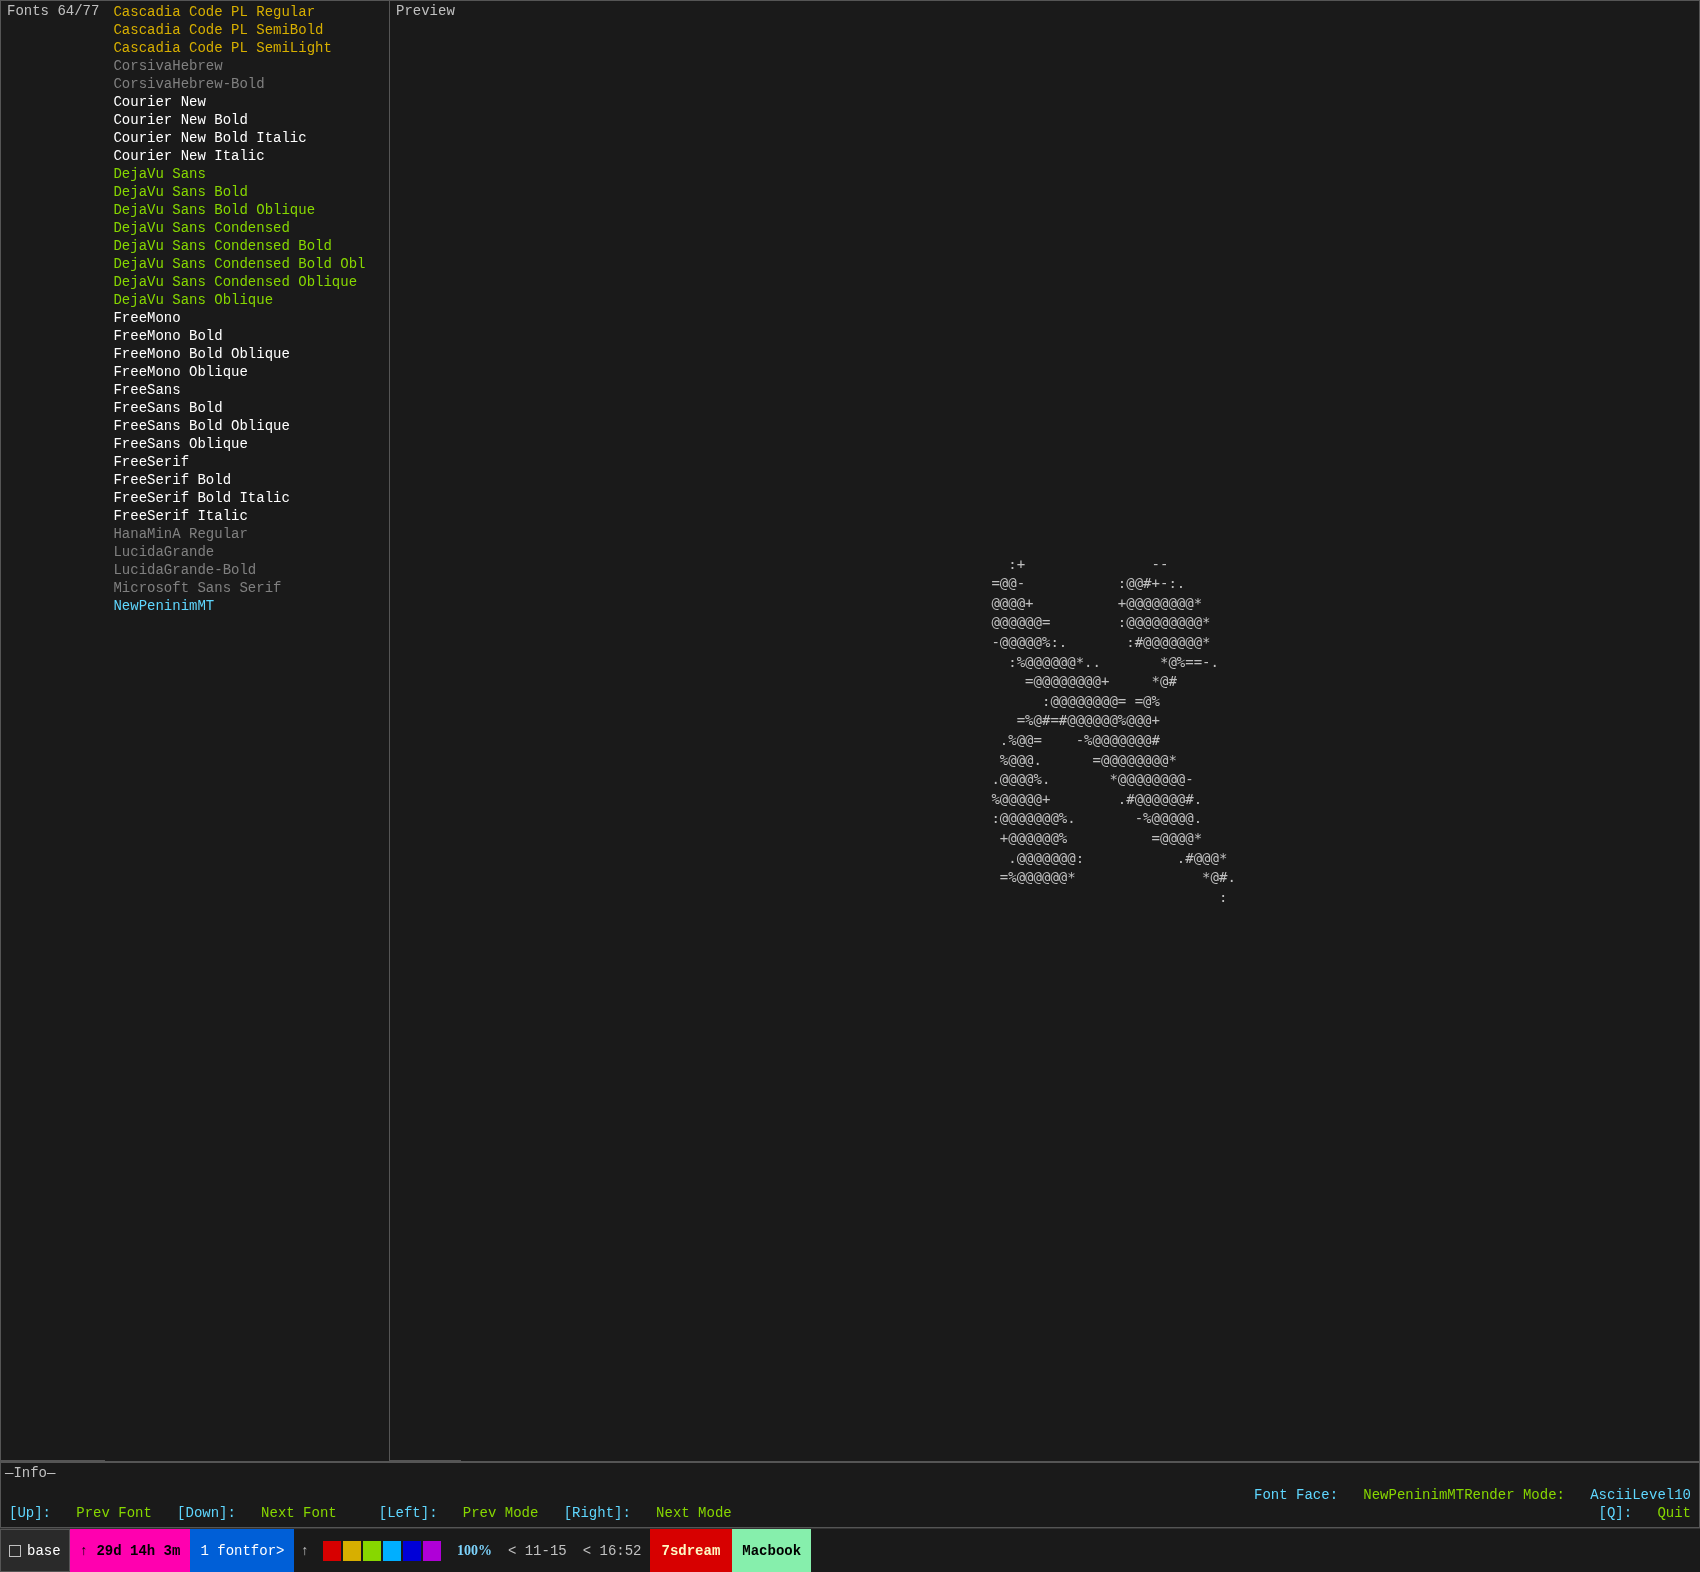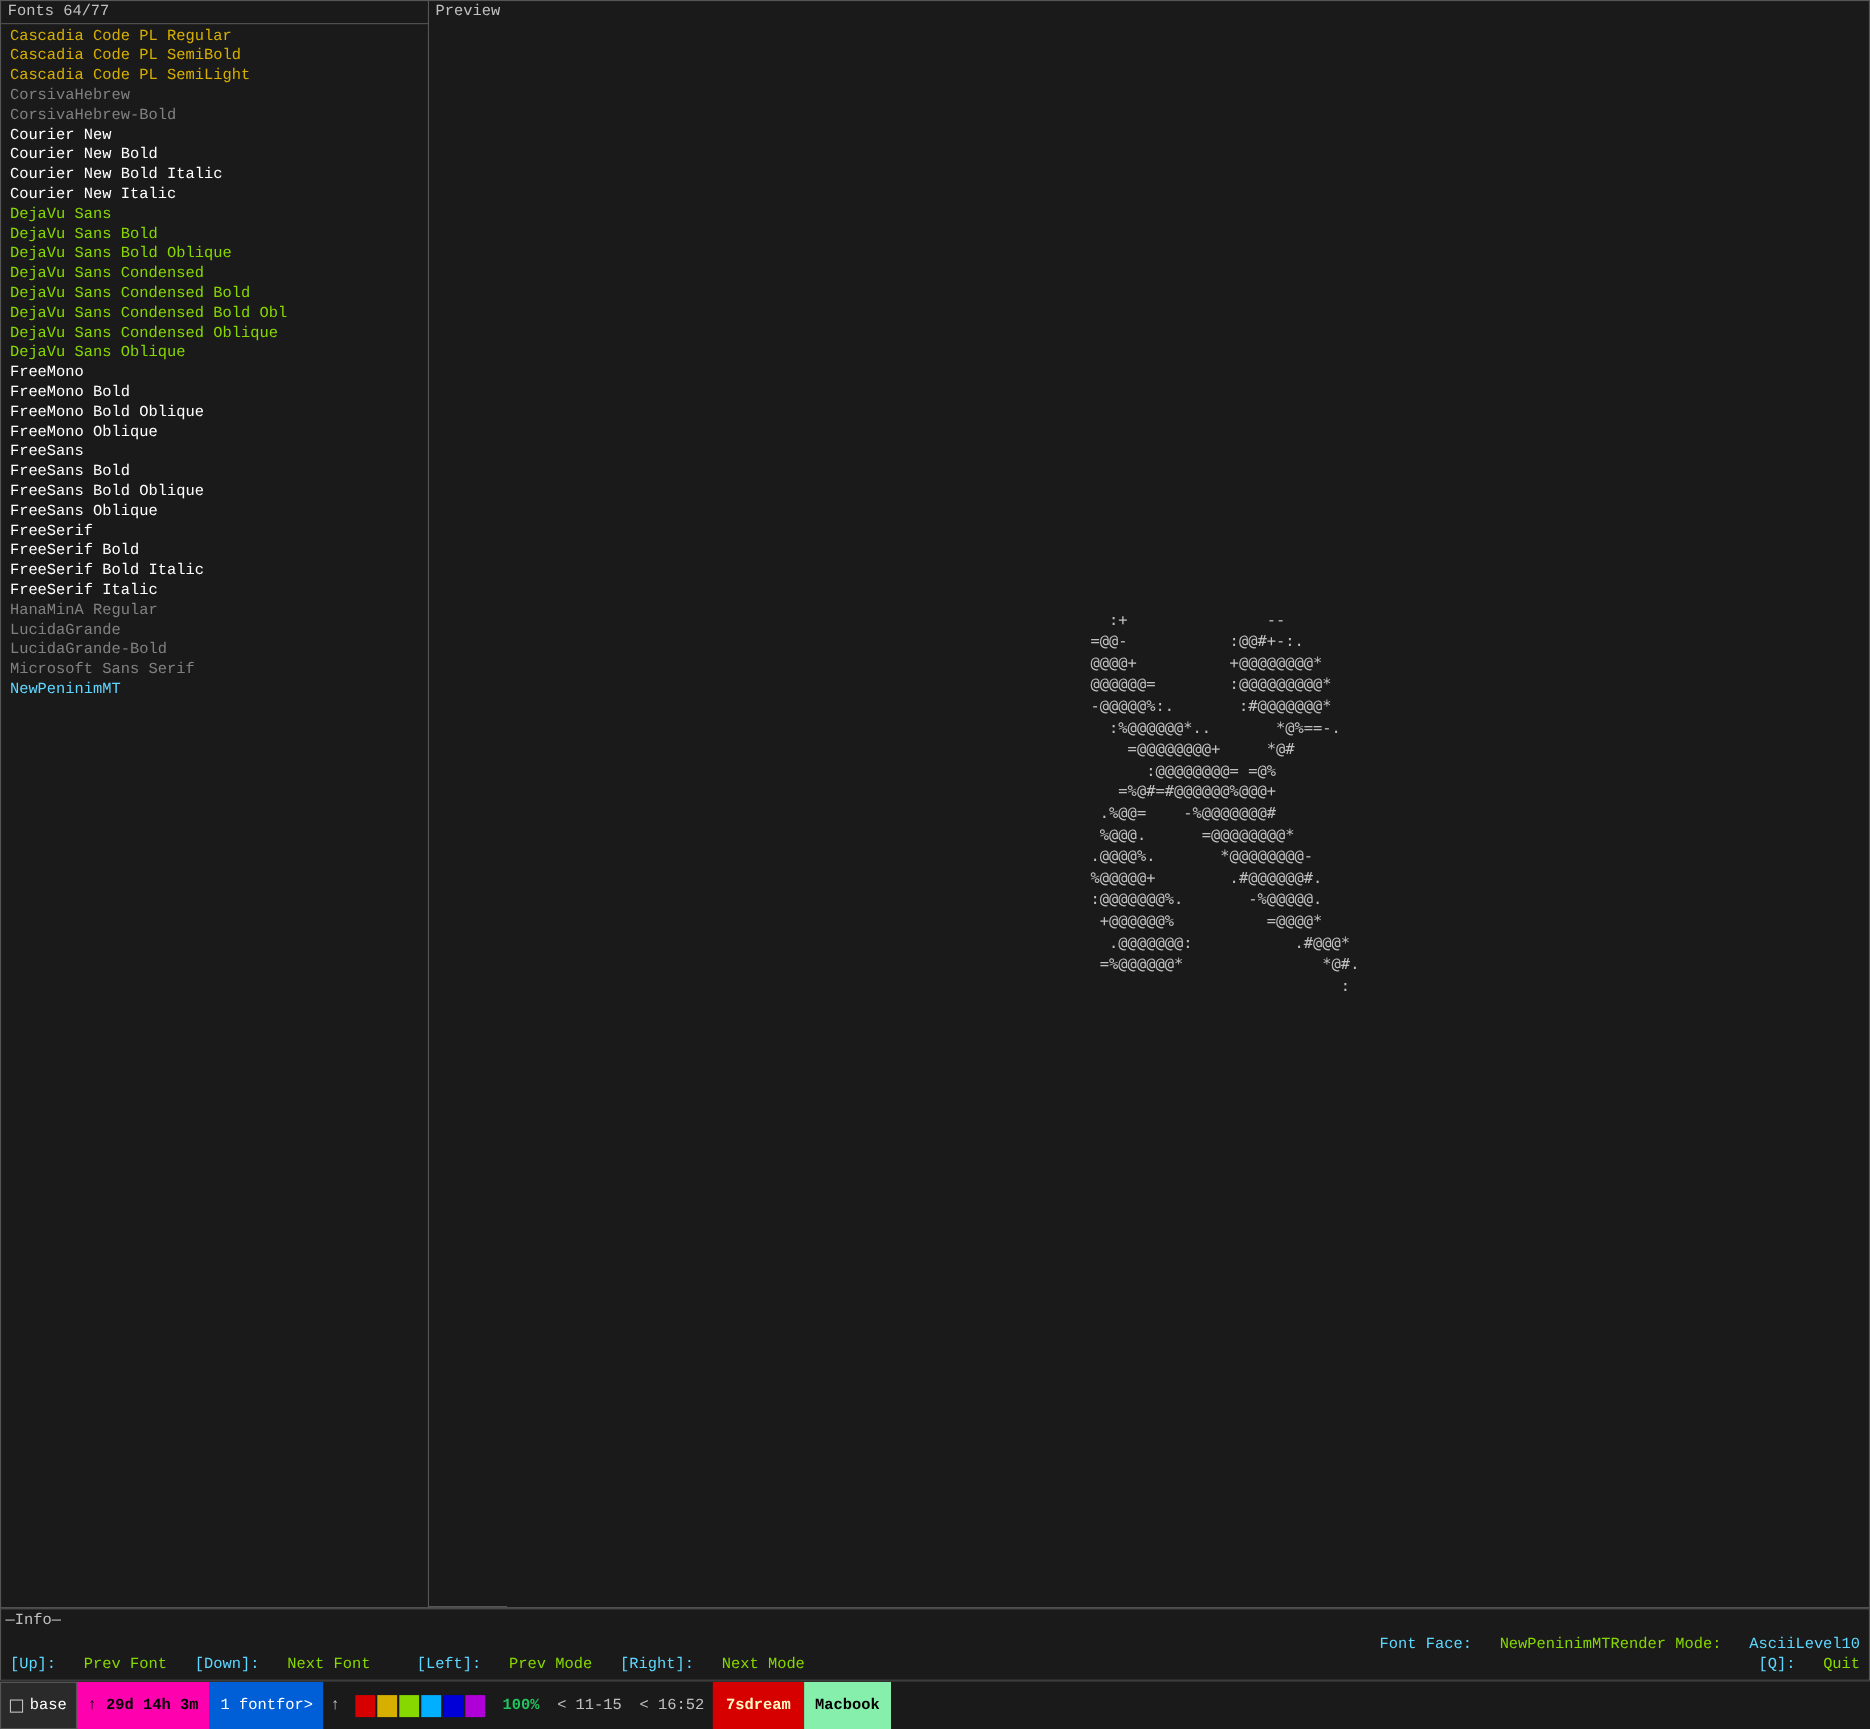--- a/index.html
+++ b/index.html
@@ -20,21 +20,21 @@
       display: flex;
       flex: 1;
       overflow: hidden;
     }
 
     
     .font-list-panel {
       width: 390px;
       border: 1px solid #555;
       display: flex;
-      flex-direction: column;
+      flex-direction: row;
       overflow: hidden;
       flex-shrink: 0;
     }
     .panel-title {
       color: #c0c0c0;
       padding: 2px 6px;
       font-size: 14px;
       border-bottom: 1px solid #555;
     }
     .font-list {
@@ -140,23 +140,24 @@
       display: flex;
       align-items: center;
       padding: 0 8px;
       gap: 2px;
     }
     .color-block {
       width: 18px;
       height: 20px;
     }
     .seg-percent {
-      color: #22c55e;
+      color: #7dd3fc;
       font-weight: bold;
       padding: 0 8px;
+      font-family: Liberation Serif, serif;
     }
     .seg-nav {
       color: #c0c0c0;
       padding: 0 8px;
     }
     .seg-session {
       background: #d70000;
       color: #fef9c3;
       padding: 0 12px;
       font-weight: bold;

